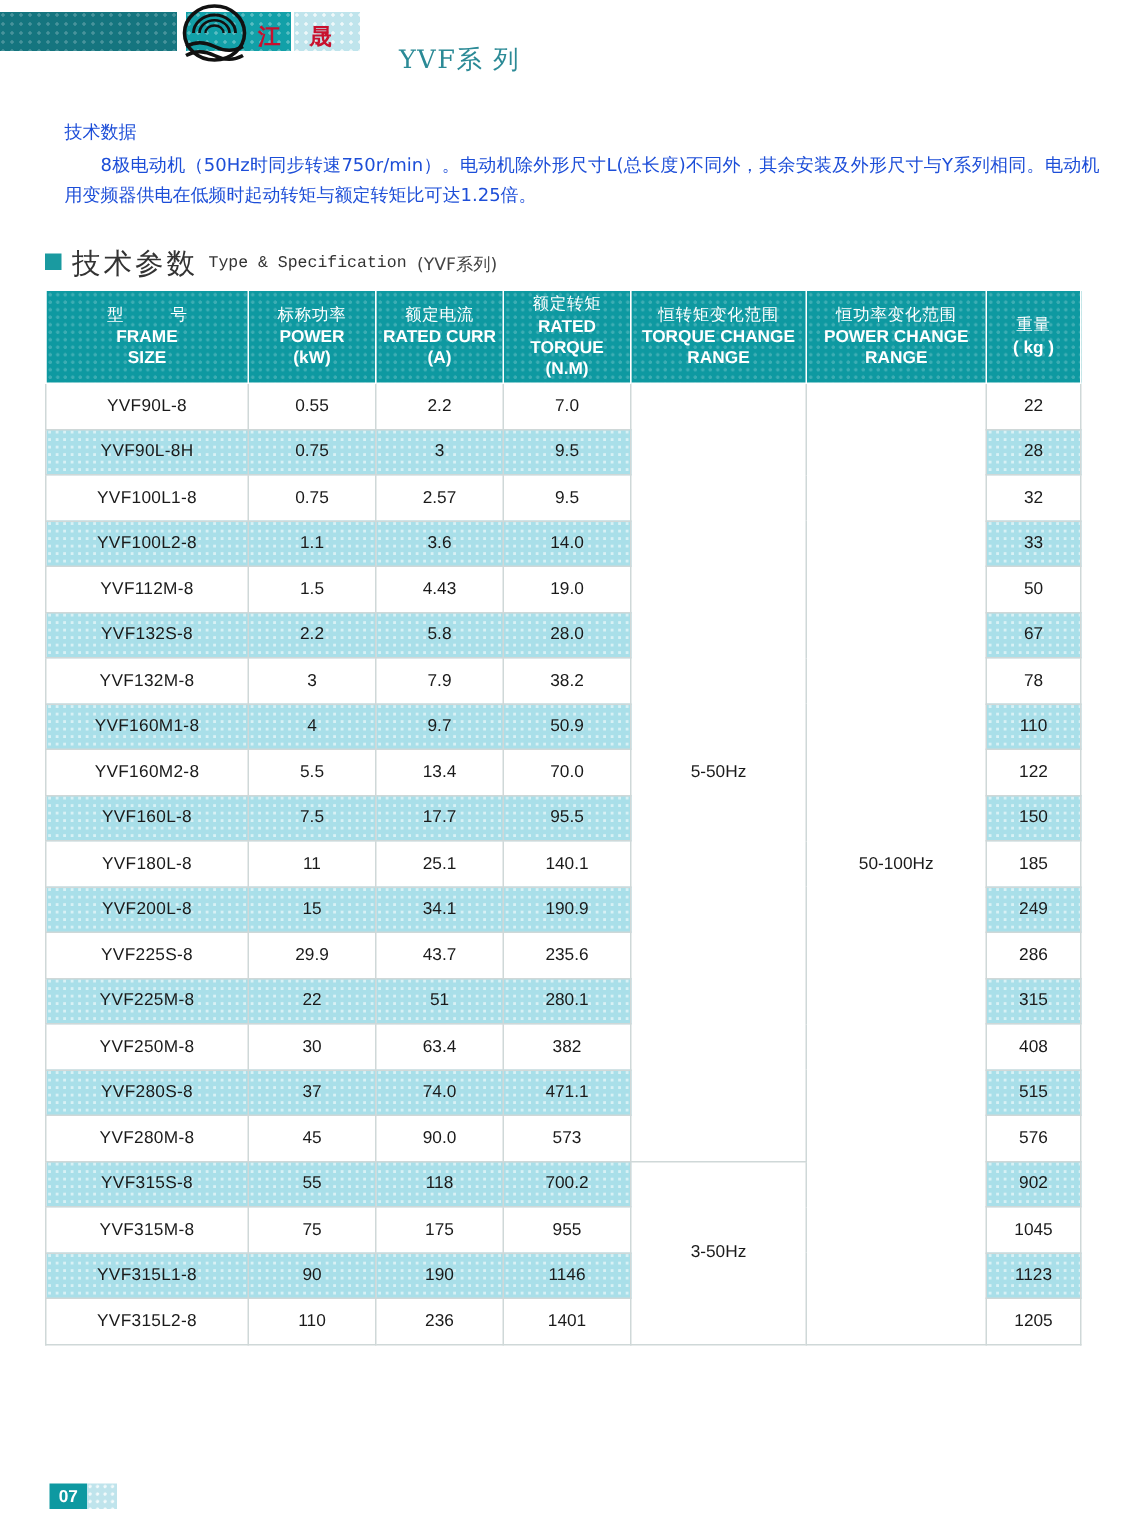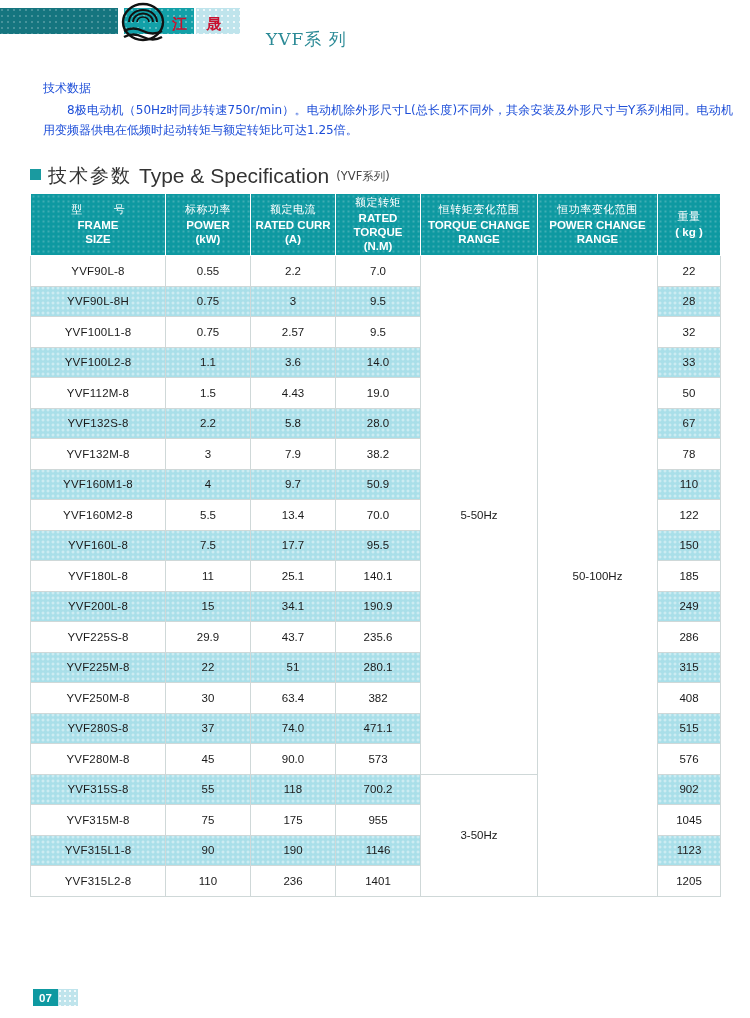--- a/index.html
+++ b/index.html
@@ -136,22 +136,23 @@
     position: relative;
     top: -2px;
   }
   .st-cn {
     font-size: 19px;
     color: #333;
     font-family: "DejaVu Sans", "Liberation Sans", sans-serif;
     letter-spacing: 2px;
   }
   .st-en {
-    font-size: 21px;
+    font-size: 11px;
     color: #333;
+    font-family: Liberation Mono, monospace;
   }
   .st-sub {
     font-size: 11.5px;
     color: #444;
     font-family: "DejaVu Sans", "Liberation Sans", sans-serif;
   }
 
   
   .table-wrap {
     position: absolute;

